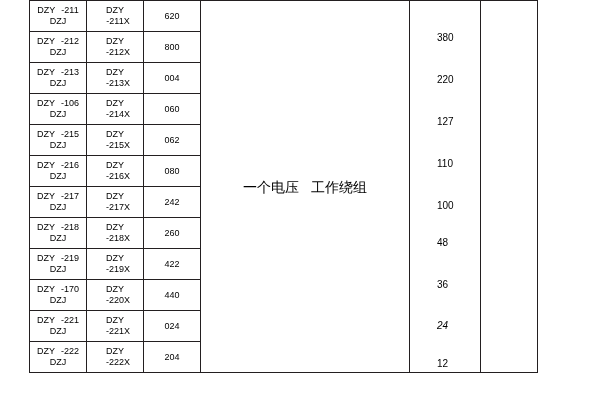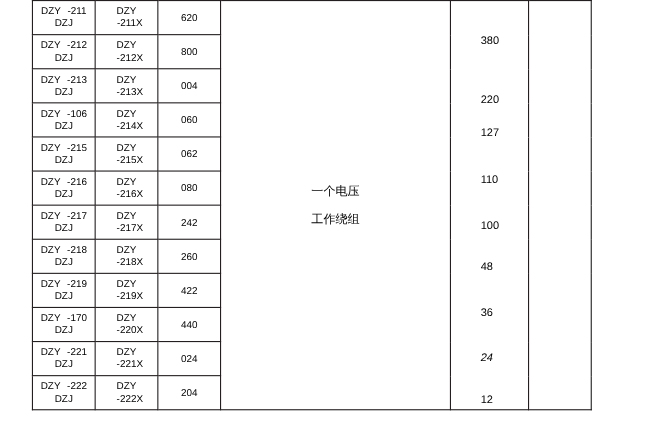--- a/index.html
+++ b/index.html
@@ -67,25 +67,25 @@
   .rowh { height: 31px; }
 
   .single-line {
     font-size: 9px;
     white-space: nowrap;
   }
 
   
   .mid-text {
     display: flex;
-    flex-direction: column;
+    flex-direction: row;
     align-items: center;
     justify-content: center;
     gap: 12px;
-    font-size: 11px;
+    font-size: 14px;
     line-height: 14px;
     color: #000;
   }
 
   
   .right-values {
     position: absolute;
     left: 437px;
     top: 0px;
     width: 70px;
@@ -437,21 +437,21 @@
         <td class="col-code">
           <span class="single-line">204</span>
         </td>
       </tr>
 
     </tbody>
   </table>
 
   <div class="right-values">
     <div style="top:32px;">380</div>
-    <div style="top:74px;margin-top:12px;">220</div>
+    <div style="top:74px;">220</div>
     <div style="top:116px;">127</div>
     <div style="top:158px;">110</div>
     <div style="top:200px;">100</div>
     <div style="top:237px;">48</div>
     <div style="top:279px;">36</div>
     <div style="top:320px;font-style:italic;">24</div>
     <div style="top:358px;">12</div>
   </div>
 
 </div>

